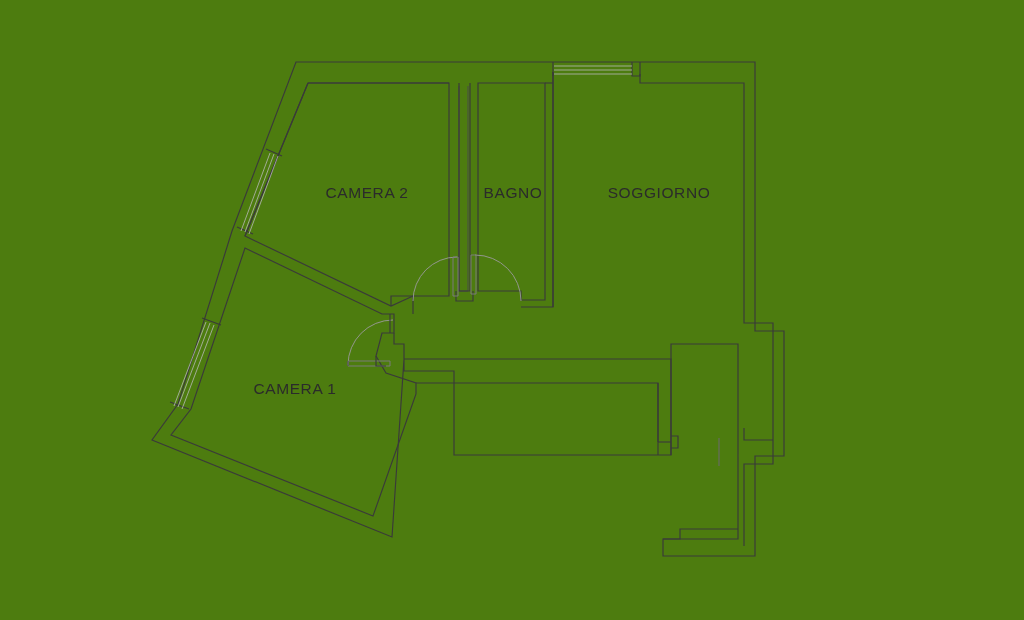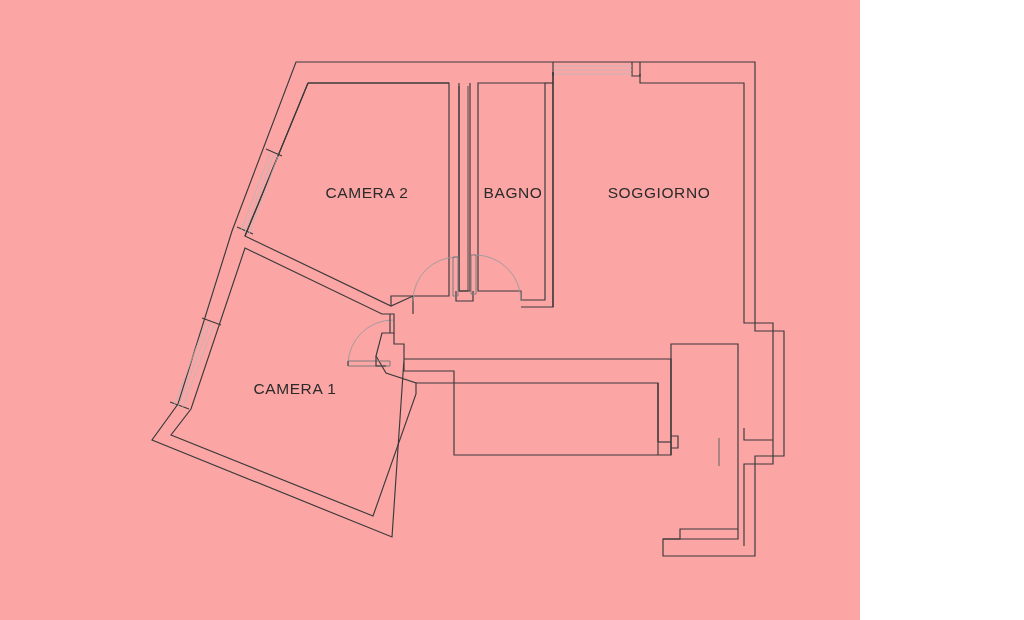--- a/index.html
+++ b/index.html
@@ -3,23 +3,23 @@
 <meta charset="utf-8">
 <title>Floor Plan</title>
 <style>
   html, body {
     margin: 0;
     padding: 0;
     background: #ffffff;
   }
   #plan-root {
     position: relative;
-    width: 860px;
+    width: 1024px;
     height: 620px;
-    background: #fca5a5;
+    background: #4d7c0f;
     overflow: hidden;
     font-family: "Liberation Sans", sans-serif;
   }
   #floorplan-svg {
     display: block;
     width: 1024px;
     height: 620px;
   }
   .wall {
     fill: none;

